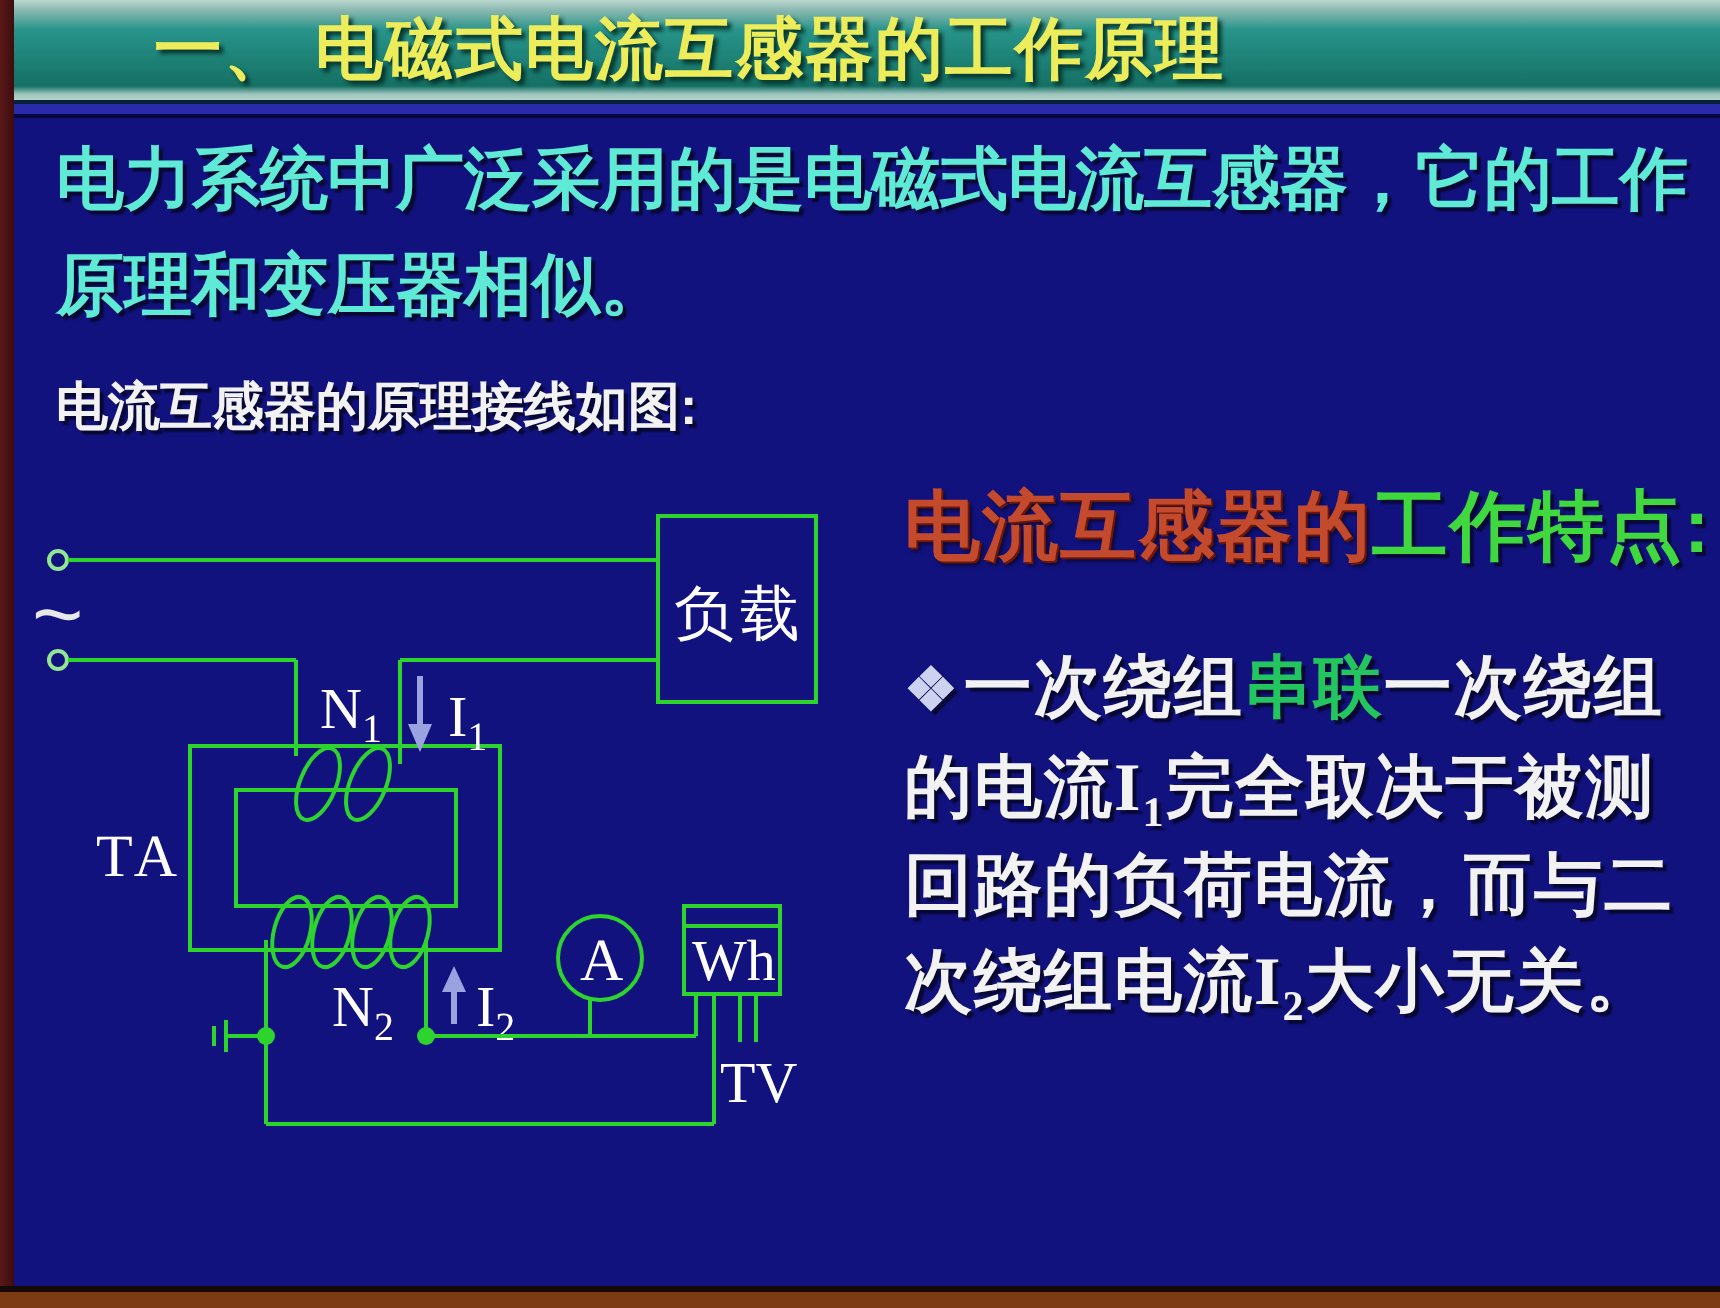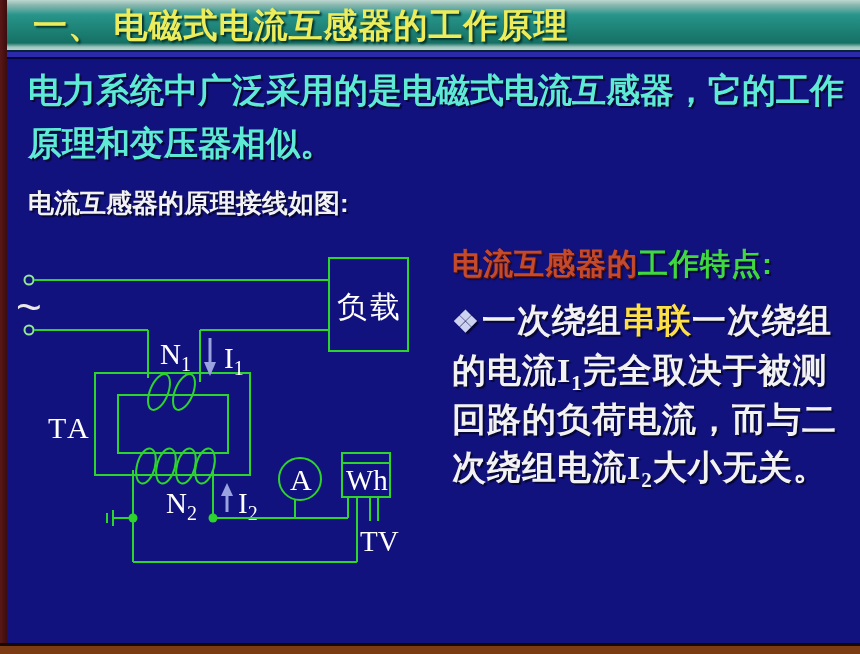--- a/index.html
+++ b/index.html
@@ -10,48 +10,48 @@
   }
   
   .left-strip{position:absolute;left:0;top:0;width:7px;height:100%;
     background:linear-gradient(90deg,#5a1717,#3c0d0d);z-index:6;}
   
   .bottom-strip{position:absolute;left:0;bottom:0;width:100%;height:8px;
     background:#7c3b12;border-top:3px solid #140904;z-index:6;}
   
   .title-bar{position:absolute;left:7px;right:0;top:0;height:50px;z-index:5;
     background:linear-gradient(180deg,#bcd8d0 0%,#8ab8b0 10%,#27948a 30%,#157064 86%,#9cc4bc 94%,#b8d4cc 100%);
-    border-bottom:2px solid #06203e;}
+    border-bottom:2px solid #06203e;padding-left:44px;}
   .title-text{
     padding-left:26px;line-height:50px;font-size:34px;font-weight:bold;
     color:#eded5c;letter-spacing:1px;white-space:nowrap;
     text-shadow:2px 2px 2px #06342c;}
   .blue-divider{position:absolute;left:0;right:0;top:52px;height:5px;
     background:#2a2aaa;border-bottom:2px solid #060640;z-index:4;}
 
   
   .intro{position:absolute;left:28px;top:64px;width:824px;color:#5eead4;
     font-size:34px;font-weight:bold;line-height:53px;
     text-shadow:2px 2px 1px rgba(0,0,0,0.6);}
   .intro .line{white-space:nowrap;}
   .intro2{position:absolute;left:28px;top:181px;color:#f2f2f2;
     font-size:26px;font-weight:bold;line-height:44px;white-space:nowrap;
     text-shadow:2px 2px 1px rgba(0,0,0,0.6);}
 
   
   .features{position:absolute;left:452px;top:244px;width:402px;}
-  .f-heading{font-size:30px;font-weight:bold;line-height:40px;
-    letter-spacing:1px;white-space:nowrap;margin-bottom:12px;
+  .f-heading{font-size:38px;font-weight:bold;line-height:40px;
+    letter-spacing:1px;white-space:nowrap;margin-bottom:36px;
     text-shadow:2px 2px 1px rgba(0,0,0,0.55);}
   .f-heading .red{color:#c34a2c;text-shadow:1px 1px 0 #6b1608,2px 2px 2px rgba(0,0,0,.6);}
   .f-heading .green{color:#3fd93f;}
   .f-line{font-size:34px;font-weight:bold;line-height:48px;color:#f2f2f2;
     letter-spacing:1px;white-space:nowrap;
     text-shadow:2px 2px 1px rgba(0,0,0,0.6);}
-  .f-line .hl{color:#fde047;}
+  .f-line .hl{color:#22c55e;}
   .f-line .bullet{color:#ccd2f0;font-size:30px;margin-right:2px;}
   .sym{font-family:"Liberation Serif",serif;font-weight:bold;}
   .sym sub{font-size:62%;line-height:0;}
 
   
   .diagram{position:absolute;left:0;top:0;width:860px;height:654px;z-index:3;
     pointer-events:none;}
   .wire{stroke:#2dd42d;stroke-width:2;fill:none;}
   .terminal{stroke:#93e693;stroke-width:2;fill:none;}
   .dot{fill:#2dd42d;stroke:none;}

